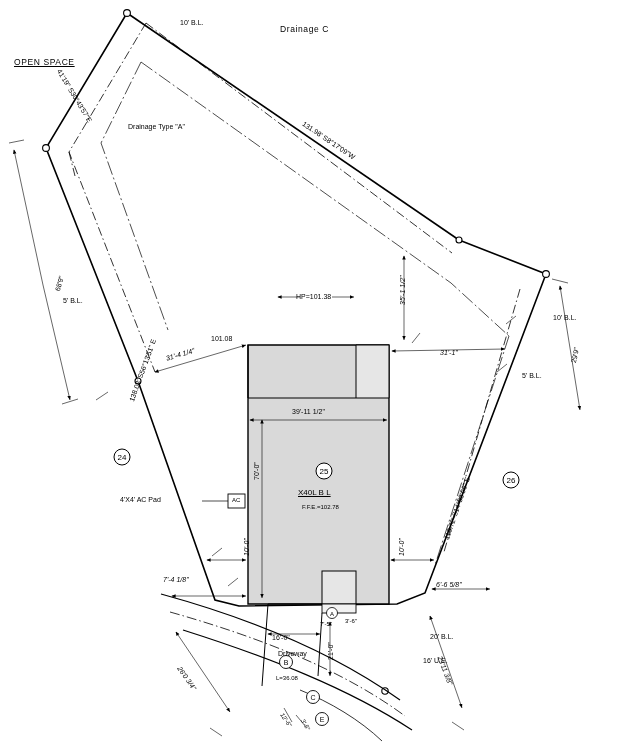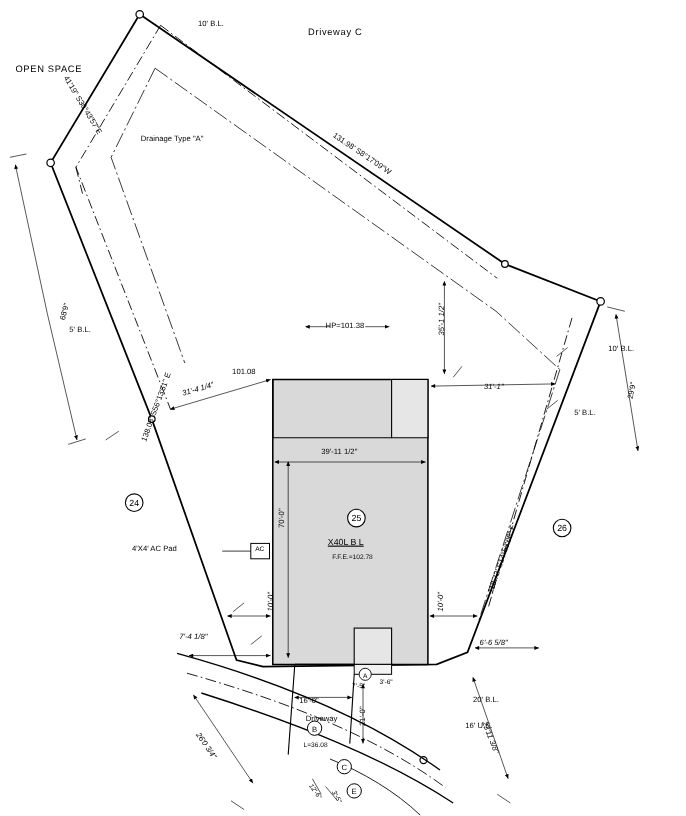--- a/index.html
+++ b/index.html
@@ -183,22 +183,22 @@
   </g>
 
   <g stroke="#000" stroke-width="0.6">
     <line x1="296" y1="715" x2="306" y2="727"></line>
     <line x1="284" y1="708" x2="292" y2="722"></line>
     <line x1="210" y1="728" x2="222" y2="736"></line>
     <line x1="452" y1="722" x2="464" y2="730"></line>
   </g>
 </svg>
 
-<div class="lbl title" style="left:14px; top:58px;">OPEN SPACE</div>
-<div class="lbl title" style="left:280px; top:25px;">Driveway  C</div>
+<div class="lbl title" style="left:14px; top:58px;text-decoration:underline;">OPEN SPACE</div>
+<div class="lbl title" style="left:280px; top:25px;">Drainage  C</div>
 <div class="lbl" style="left:180px; top:19px;">10' B.L.</div>
 <div class="lbl" style="left:553px; top:314px;">10' B.L.</div>
 <div class="lbl" style="left:63px; top:297px;">5' B.L.</div>
 <div class="lbl" style="left:522px; top:372px;">5' B.L.</div>
 <div class="lbl" style="left:128px; top:123px;">Drainage Type "A"</div>
 <div class="lbl" style="left:296px; top:293px;">HP=101.38</div>
 <div class="lbl" style="left:211px; top:335px;">101.08</div>
 
 <div class="lbl md" style="left:298px; top:489px;text-decoration:underline;">X40L  B  L</div>
 <div class="lbl sm" style="left:302px; top:504px;">F.F.E.=102.78</div>

